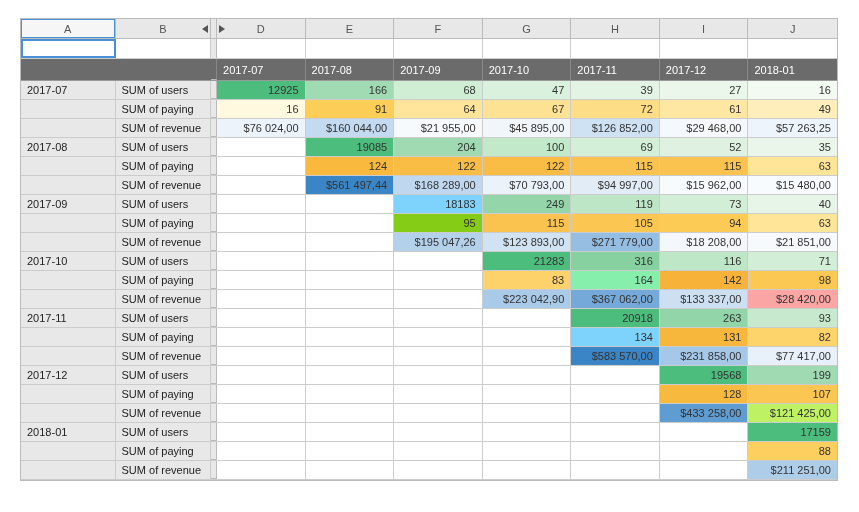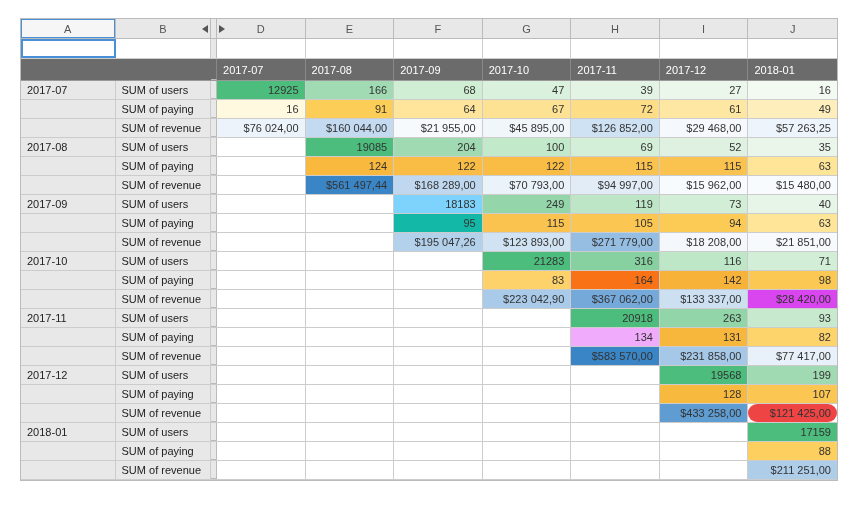--- a/index.html
+++ b/index.html
@@ -253,21 +253,21 @@
         <div class="cell num wH" style="background: rgb(189, 230, 198);">119</div>
         <div class="cell num wI" style="background: rgb(210, 238, 214);">73</div>
         <div class="cell num wJ" style="border-right: none; background: rgb(231, 245, 232);">40</div>
       </div>
       <div class="data-row">
         <div class="cell left-col wA"></div>
         <div class="cell left-col wB">SUM of paying</div>
         <div class="extra-gap" style="background: rgb(232, 232, 232);"></div>
         <div class="cell num wD"></div>
         <div class="cell num wE"></div>
-        <div class="cell num wF" style="background: #14b8a6;">95</div>
+        <div class="cell num wF" style="background: #84cc16;">95</div>
         <div class="cell num wG" style="background: rgb(250, 194, 78);">115</div>
         <div class="cell num wH" style="background: rgb(251, 199, 82);">105</div>
         <div class="cell num wI" style="background: rgb(252, 203, 86);">94</div>
         <div class="cell num wJ" style="border-right: none; background: rgb(254, 229, 152);">63</div>
       </div>
       <div class="data-row">
         <div class="cell left-col wA"></div>
         <div class="cell left-col wB">SUM of revenue</div>
         <div class="extra-gap" style="background: rgb(232, 232, 232);"></div>
         <div class="cell num wD"></div>
@@ -291,35 +291,35 @@
         <div class="cell num wJ" style="border-right: none; background: rgb(211, 238, 215);">71</div>
       </div>
       <div class="data-row">
         <div class="cell left-col wA"></div>
         <div class="cell left-col wB">SUM of paying</div>
         <div class="extra-gap" style="background: rgb(232, 232, 232);"></div>
         <div class="cell num wD"></div>
         <div class="cell num wE"></div>
         <div class="cell num wF"></div>
         <div class="cell num wG" style="background: rgb(253, 210, 106);">83</div>
-        <div class="cell num wH" style="background: #f97316; padding-left: 48px;">164</div>
+        <div class="cell num wH" style="background: #86efac; padding-left: 48px;">164</div>
         <div class="cell num wI" style="background: rgb(246, 178, 57);">142</div>
         <div class="cell num wJ" style="border-right: none; background: rgb(251, 201, 83);">98</div>
       </div>
       <div class="data-row">
         <div class="cell left-col wA"></div>
         <div class="cell left-col wB">SUM of revenue</div>
         <div class="extra-gap" style="background: rgb(232, 232, 232);"></div>
         <div class="cell num wD"></div>
         <div class="cell num wE"></div>
         <div class="cell num wF"></div>
         <div class="cell num wG" style="background: rgb(169, 202, 233);">$223 042,90</div>
         <div class="cell num wH" style="background: rgb(117, 169, 218);">$367 062,00</div>
         <div class="cell num wI" style="background: rgb(204, 224, 242);">$133 337,00</div>
-        <div class="cell num wJ" style="border-right: none; background: #d946ef;">$28 420,00</div>
+        <div class="cell num wJ" style="border-right: none; background: #fca5a5;">$28 420,00</div>
       </div>
       <div class="data-row">
         <div class="cell left-col wA">2017-11</div>
         <div class="cell left-col wB">SUM of users</div>
         <div class="extra-gap" style="background: rgb(232, 232, 232);"></div>
         <div class="cell num wD"></div>
         <div class="cell num wE"></div>
         <div class="cell num wF"></div>
         <div class="cell num wG"></div>
         <div class="cell num wH" style="background: rgb(77, 189, 125);">20918</div>
@@ -327,21 +327,21 @@
         <div class="cell num wJ" style="border-right: none; background: rgb(199, 234, 206);">93</div>
       </div>
       <div class="data-row">
         <div class="cell left-col wA"></div>
         <div class="cell left-col wB">SUM of paying</div>
         <div class="extra-gap" style="background: rgb(232, 232, 232);"></div>
         <div class="cell num wD"></div>
         <div class="cell num wE"></div>
         <div class="cell num wF"></div>
         <div class="cell num wG"></div>
-        <div class="cell num wH" style="background: #f0abfc; padding-left: 43px;">134</div>
+        <div class="cell num wH" style="background: #7dd3fc; padding-left: 43px;">134</div>
         <div class="cell num wI" style="background: rgb(247, 183, 61);">131</div>
         <div class="cell num wJ" style="border-right: none; background: rgb(253, 211, 108);">82</div>
       </div>
       <div class="data-row">
         <div class="cell left-col wA"></div>
         <div class="cell left-col wB">SUM of revenue</div>
         <div class="extra-gap" style="background: rgb(232, 232, 232);"></div>
         <div class="cell num wD"></div>
         <div class="cell num wE"></div>
         <div class="cell num wF"></div>
@@ -377,21 +377,21 @@
       <div class="data-row">
         <div class="cell left-col wA"></div>
         <div class="cell left-col wB">SUM of revenue</div>
         <div class="extra-gap" style="background: rgb(232, 232, 232);"></div>
         <div class="cell num wD"></div>
         <div class="cell num wE"></div>
         <div class="cell num wF"></div>
         <div class="cell num wG"></div>
         <div class="cell num wH"></div>
         <div class="cell num wI" style="background: rgb(95, 156, 210);">$433 258,00</div>
-        <div class="cell num wJ" style="border-right: none; background: #ef4444; border-radius: 9px;">$121 425,00</div>
+        <div class="cell num wJ" style="border-right: none; background: #bef264;">$121 425,00</div>
       </div>
       <div class="data-row">
         <div class="cell left-col wA">2018-01</div>
         <div class="cell left-col wB">SUM of users</div>
         <div class="extra-gap" style="background: rgb(232, 232, 232);"></div>
         <div class="cell num wD"></div>
         <div class="cell num wE"></div>
         <div class="cell num wF"></div>
         <div class="cell num wG"></div>
         <div class="cell num wH"></div>

